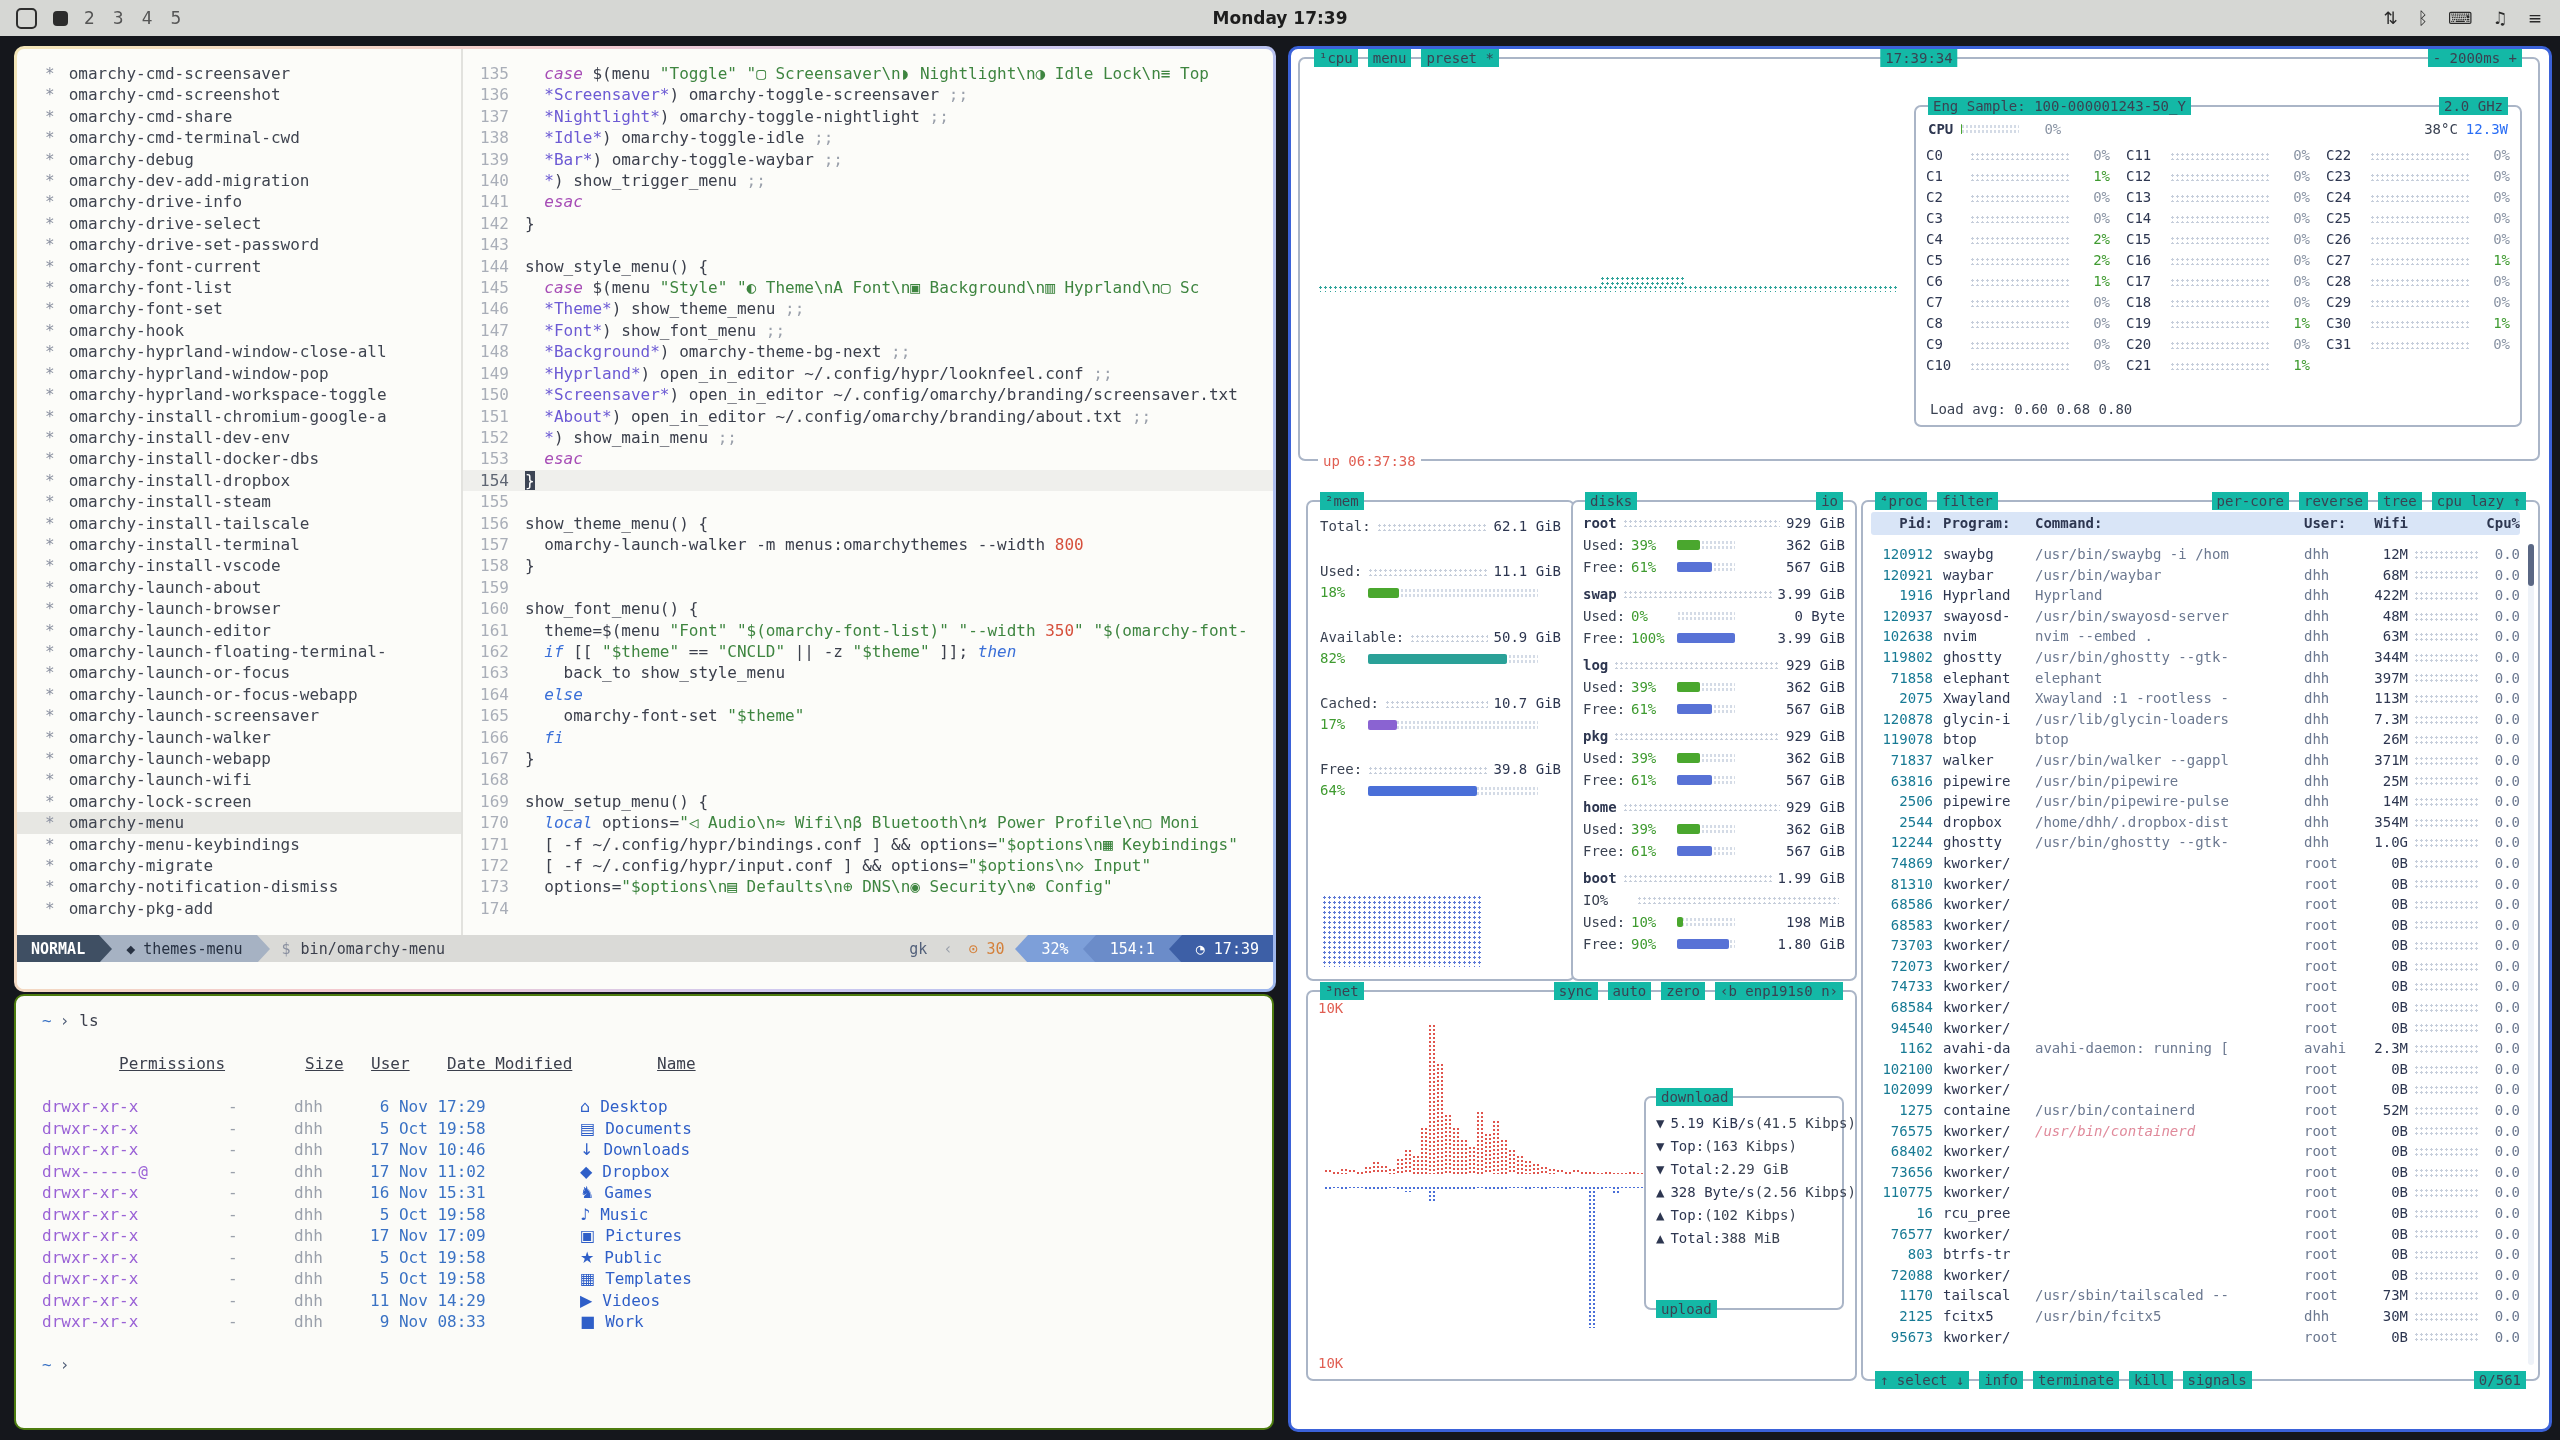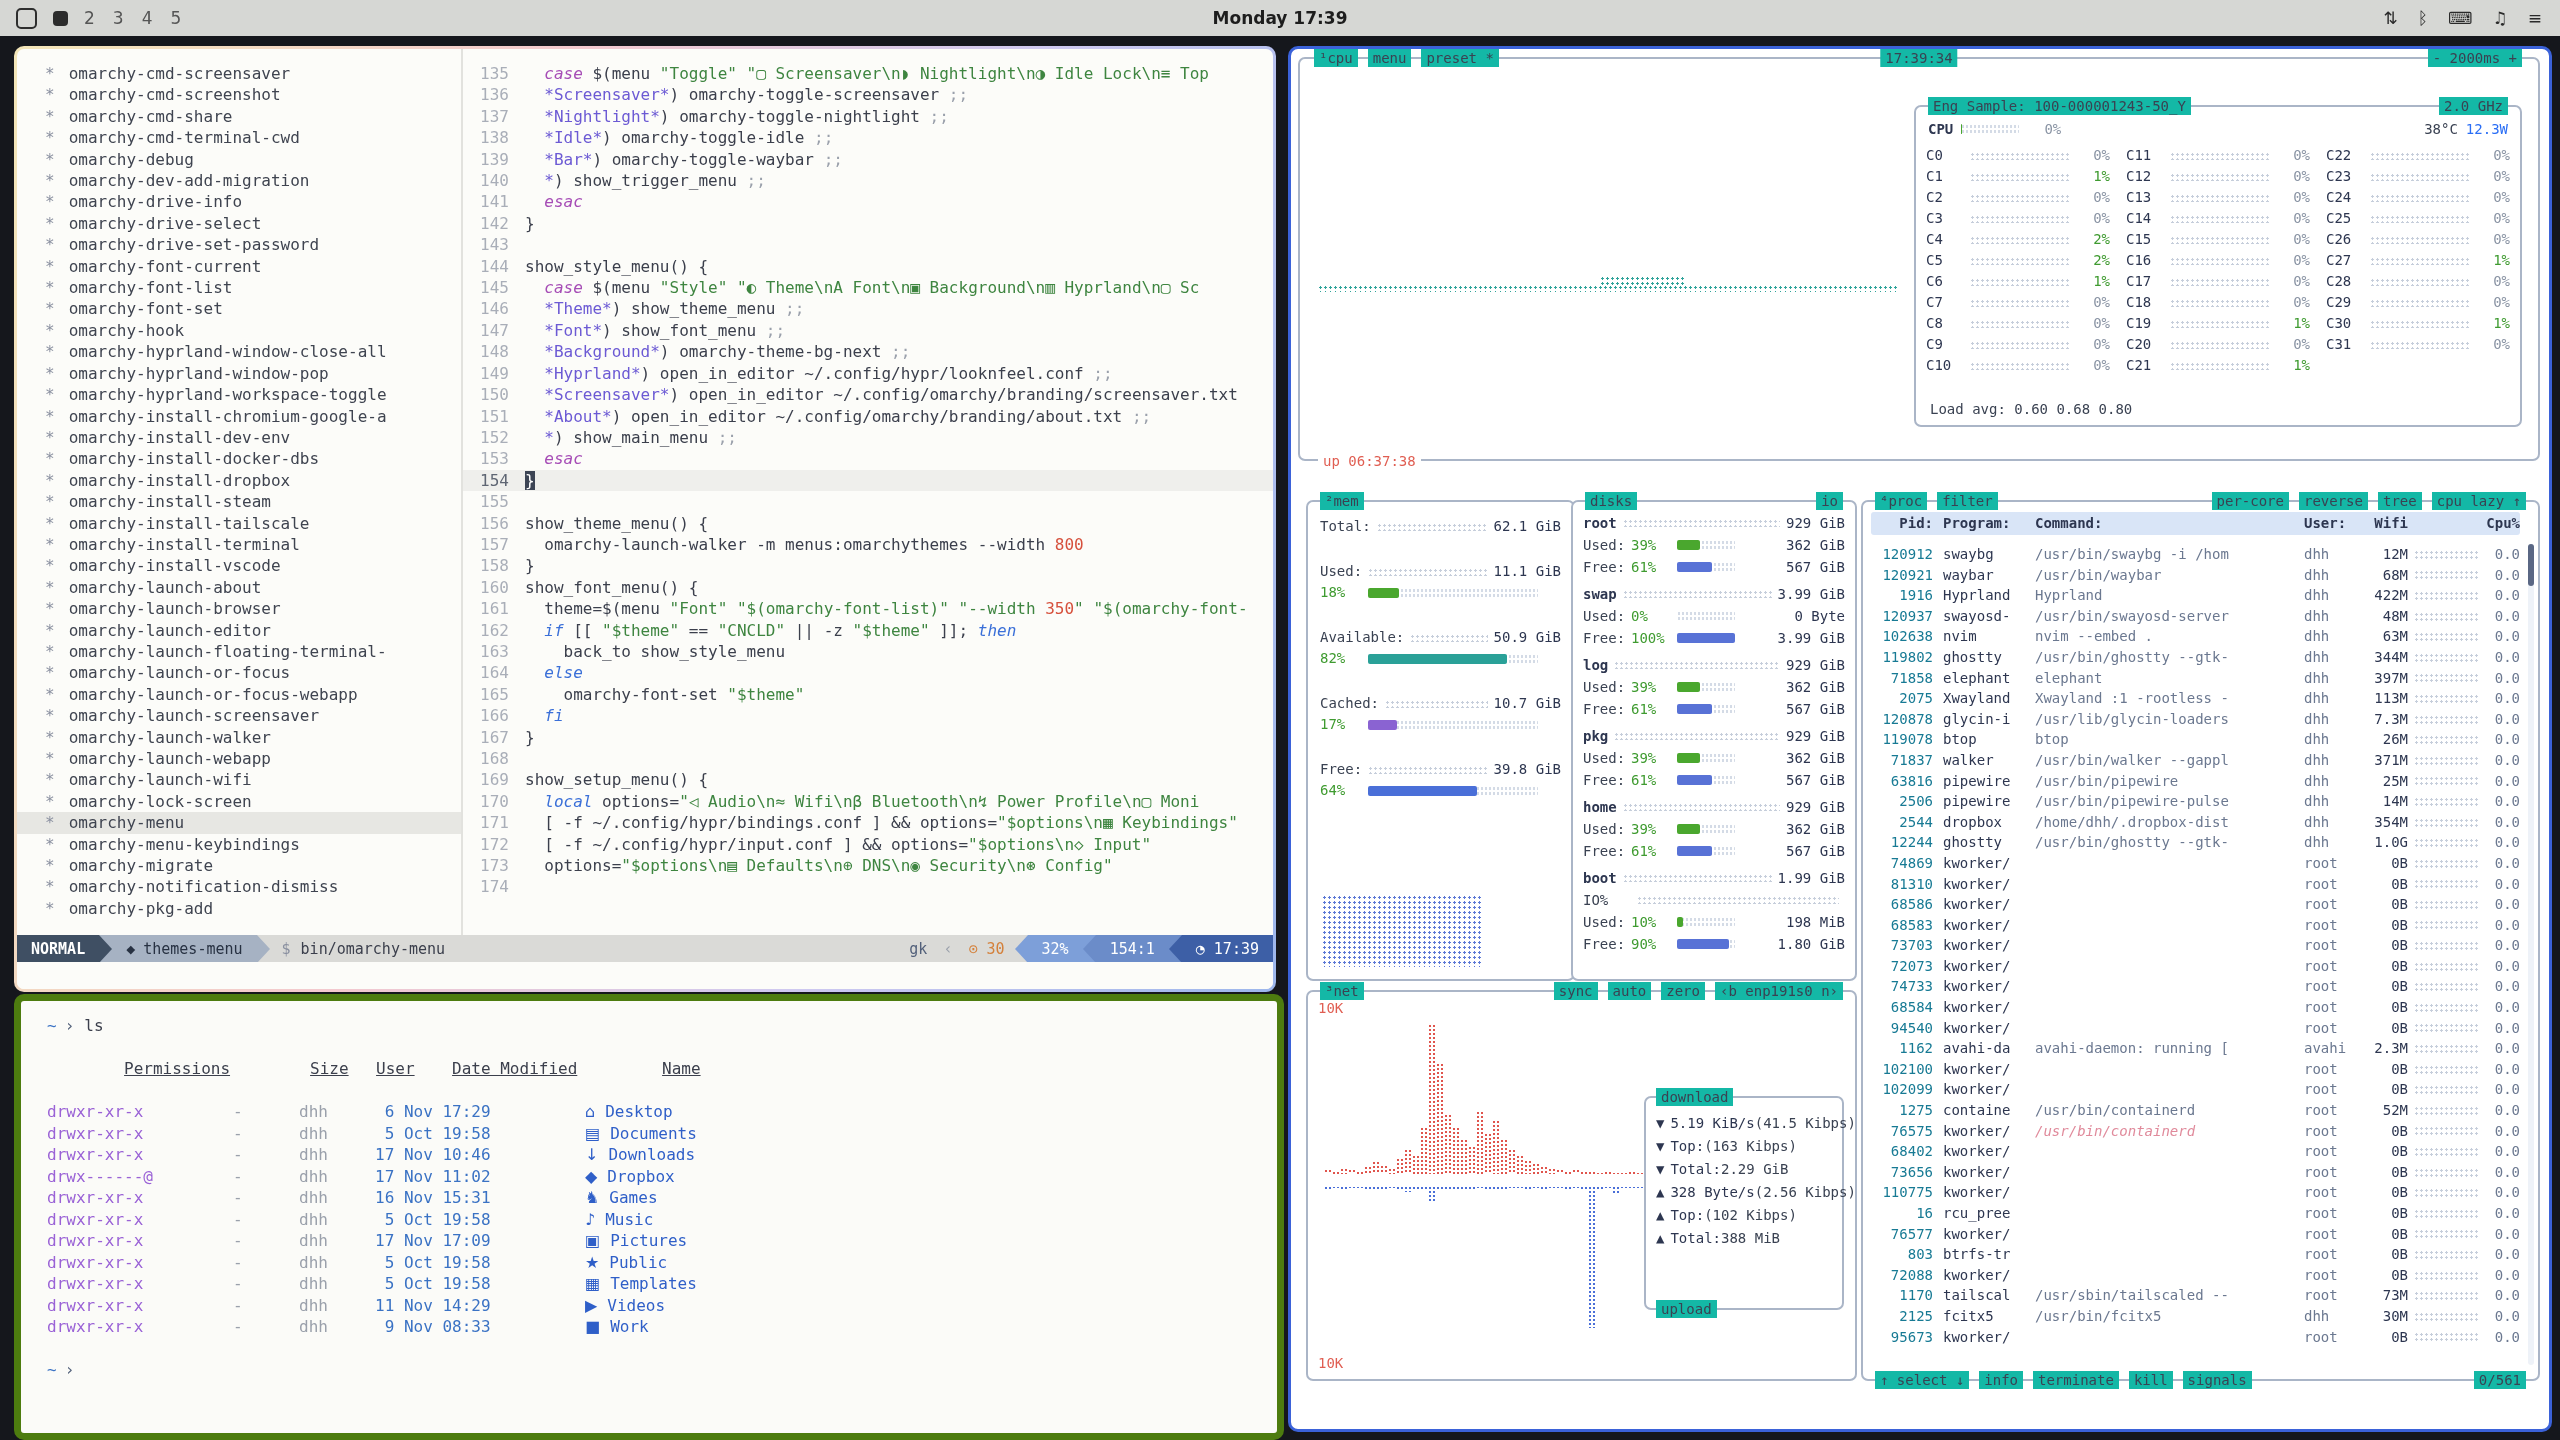--- a/index.html
+++ b/index.html
@@ -12,21 +12,21 @@
   .tb-logo{width:17px;height:17px;border:2.5px solid #2e2e2e;border-radius:5px;display:inline-block}
   .tb-ws-active{width:15px;height:15px;background:#2c2c2c;border-radius:4px;display:inline-block}
   .tb-ws{color:#555;font-size:17px}
   .tb-center{position:absolute;left:0;right:0;text-align:center;color:#1d1d1d;font-size:17px;font-weight:bold}
   .tb-right{margin-left:auto;display:flex;align-items:center;gap:20px;padding-right:18px;font-size:17px;color:#2a2a2a}
 
   
   .win{position:absolute;border-radius:10px}
   .editor{left:14px;top:46px;width:1256px;height:940px;background:linear-gradient(105deg,#f3e6b8 0%,#f3c9cf 38%,#cfc9f0 68%,#9db7ec 100%);padding:3px}
   .editor-inner{position:relative;width:100%;height:100%;background:#fcfcf9;border-radius:7px;overflow:hidden}
-  .term{left:14px;top:994px;width:1256px;height:432px;border:7px solid #4d7c0f;background:#fbfbf8;overflow:hidden}
+  .term{left:14px;top:994px;width:1256px;height:432px;border:2px solid #4d7c0f;background:#fbfbf8;overflow:hidden}
   .btopwin{left:1288px;top:46px;width:1258px;height:1380px;border:3px solid #3b62d9;background:#ffffff}
   .btop-inner{position:relative;width:1252px;height:1374px}
 
   
   .file-pane{position:absolute;left:0;top:0;bottom:54px;width:444px;padding-top:14px;border-right:2px solid #e2e2de;overflow:hidden;font-size:16px}
   .fitem{line-height:21.4px;padding-left:28px;white-space:pre;cursor:pointer}
   .fitem.sel{background:#e7e7e3}
   .fstar{color:#8a90a0;margin-right:14px}
   .fname{color:#3f4450}
   .code-pane{position:absolute;left:446px;right:0;top:0;bottom:54px;padding-top:14px;overflow:hidden;font-size:16px}
@@ -266,20 +266,21 @@
           <div class="cl"><span class="ln">149</span><span class="ct"><span class="c-d">  </span><span class="c-p">*Hyprland*</span><span class="c-d">) open_in_editor ~/.config/hypr/looknfeel.conf</span><span class="c-o"> ;;</span></span></div>
           <div class="cl"><span class="ln">150</span><span class="ct"><span class="c-d">  </span><span class="c-p">*Screensaver*</span><span class="c-d">) open_in_editor ~/.config/omarchy/branding/screensaver.txt</span></span></div>
           <div class="cl"><span class="ln">151</span><span class="ct"><span class="c-d">  </span><span class="c-p">*About*</span><span class="c-d">) open_in_editor ~/.config/omarchy/branding/about.txt</span><span class="c-o"> ;;</span></span></div>
           <div class="cl"><span class="ln">152</span><span class="ct"><span class="c-d">  </span><span class="c-p">*</span><span class="c-d">) show_main_menu</span><span class="c-o"> ;;</span></span></div>
           <div class="cl"><span class="ln">153</span><span class="ct"><span class="c-d">  </span><span class="c-k">esac</span></span></div>
           <div class="cl cur"><span class="ln">154</span><span class="ct"><span class="c-cur">}</span></span></div>
           <div class="cl"><span class="ln">155</span><span class="ct"></span></div>
           <div class="cl"><span class="ln">156</span><span class="ct"><span class="c-d">show_theme_menu() {</span></span></div>
           <div class="cl"><span class="ln">157</span><span class="ct"><span class="c-d">  omarchy-launch-walker -m menus:omarchythemes --width </span><span class="c-n">800</span></span></div>
           <div class="cl"><span class="ln">158</span><span class="ct"><span class="c-d">}</span></span></div>
+          <div class="cl"><span class="ln">159</span><span class="ct"></span></div>
           <div class="cl"><span class="ln">160</span><span class="ct"><span class="c-d">show_font_menu() {</span></span></div>
           <div class="cl"><span class="ln">161</span><span class="ct"><span class="c-d">  theme=$(menu </span><span class="c-s">"Font"</span><span class="c-d"> </span><span class="c-s">"$(omarchy-font-list)"</span><span class="c-d"> </span><span class="c-s">"--width </span><span class="c-n">350</span><span class="c-s">"</span><span class="c-d"> </span><span class="c-s">"$(omarchy-font-</span></span></div>
           <div class="cl"><span class="ln">162</span><span class="ct"><span class="c-d">  </span><span class="c-k2">if</span><span class="c-d"> [[ </span><span class="c-s">"$theme"</span><span class="c-d"> == </span><span class="c-s">"CNCLD"</span><span class="c-d"> || -z </span><span class="c-s">"$theme"</span><span class="c-d"> ]]; </span><span class="c-k2">then</span></span></div>
           <div class="cl"><span class="ln">163</span><span class="ct"><span class="c-d">    back_to show_style_menu</span></span></div>
           <div class="cl"><span class="ln">164</span><span class="ct"><span class="c-d">  </span><span class="c-k2">else</span></span></div>
           <div class="cl"><span class="ln">165</span><span class="ct"><span class="c-d">    omarchy-font-set </span><span class="c-s">"$theme"</span></span></div>
           <div class="cl"><span class="ln">166</span><span class="ct"><span class="c-d">  </span><span class="c-k2">fi</span></span></div>
           <div class="cl"><span class="ln">167</span><span class="ct"><span class="c-d">}</span></span></div>
           <div class="cl"><span class="ln">168</span><span class="ct"></span></div>
           <div class="cl"><span class="ln">169</span><span class="ct"><span class="c-d">show_setup_menu() {</span></span></div>

